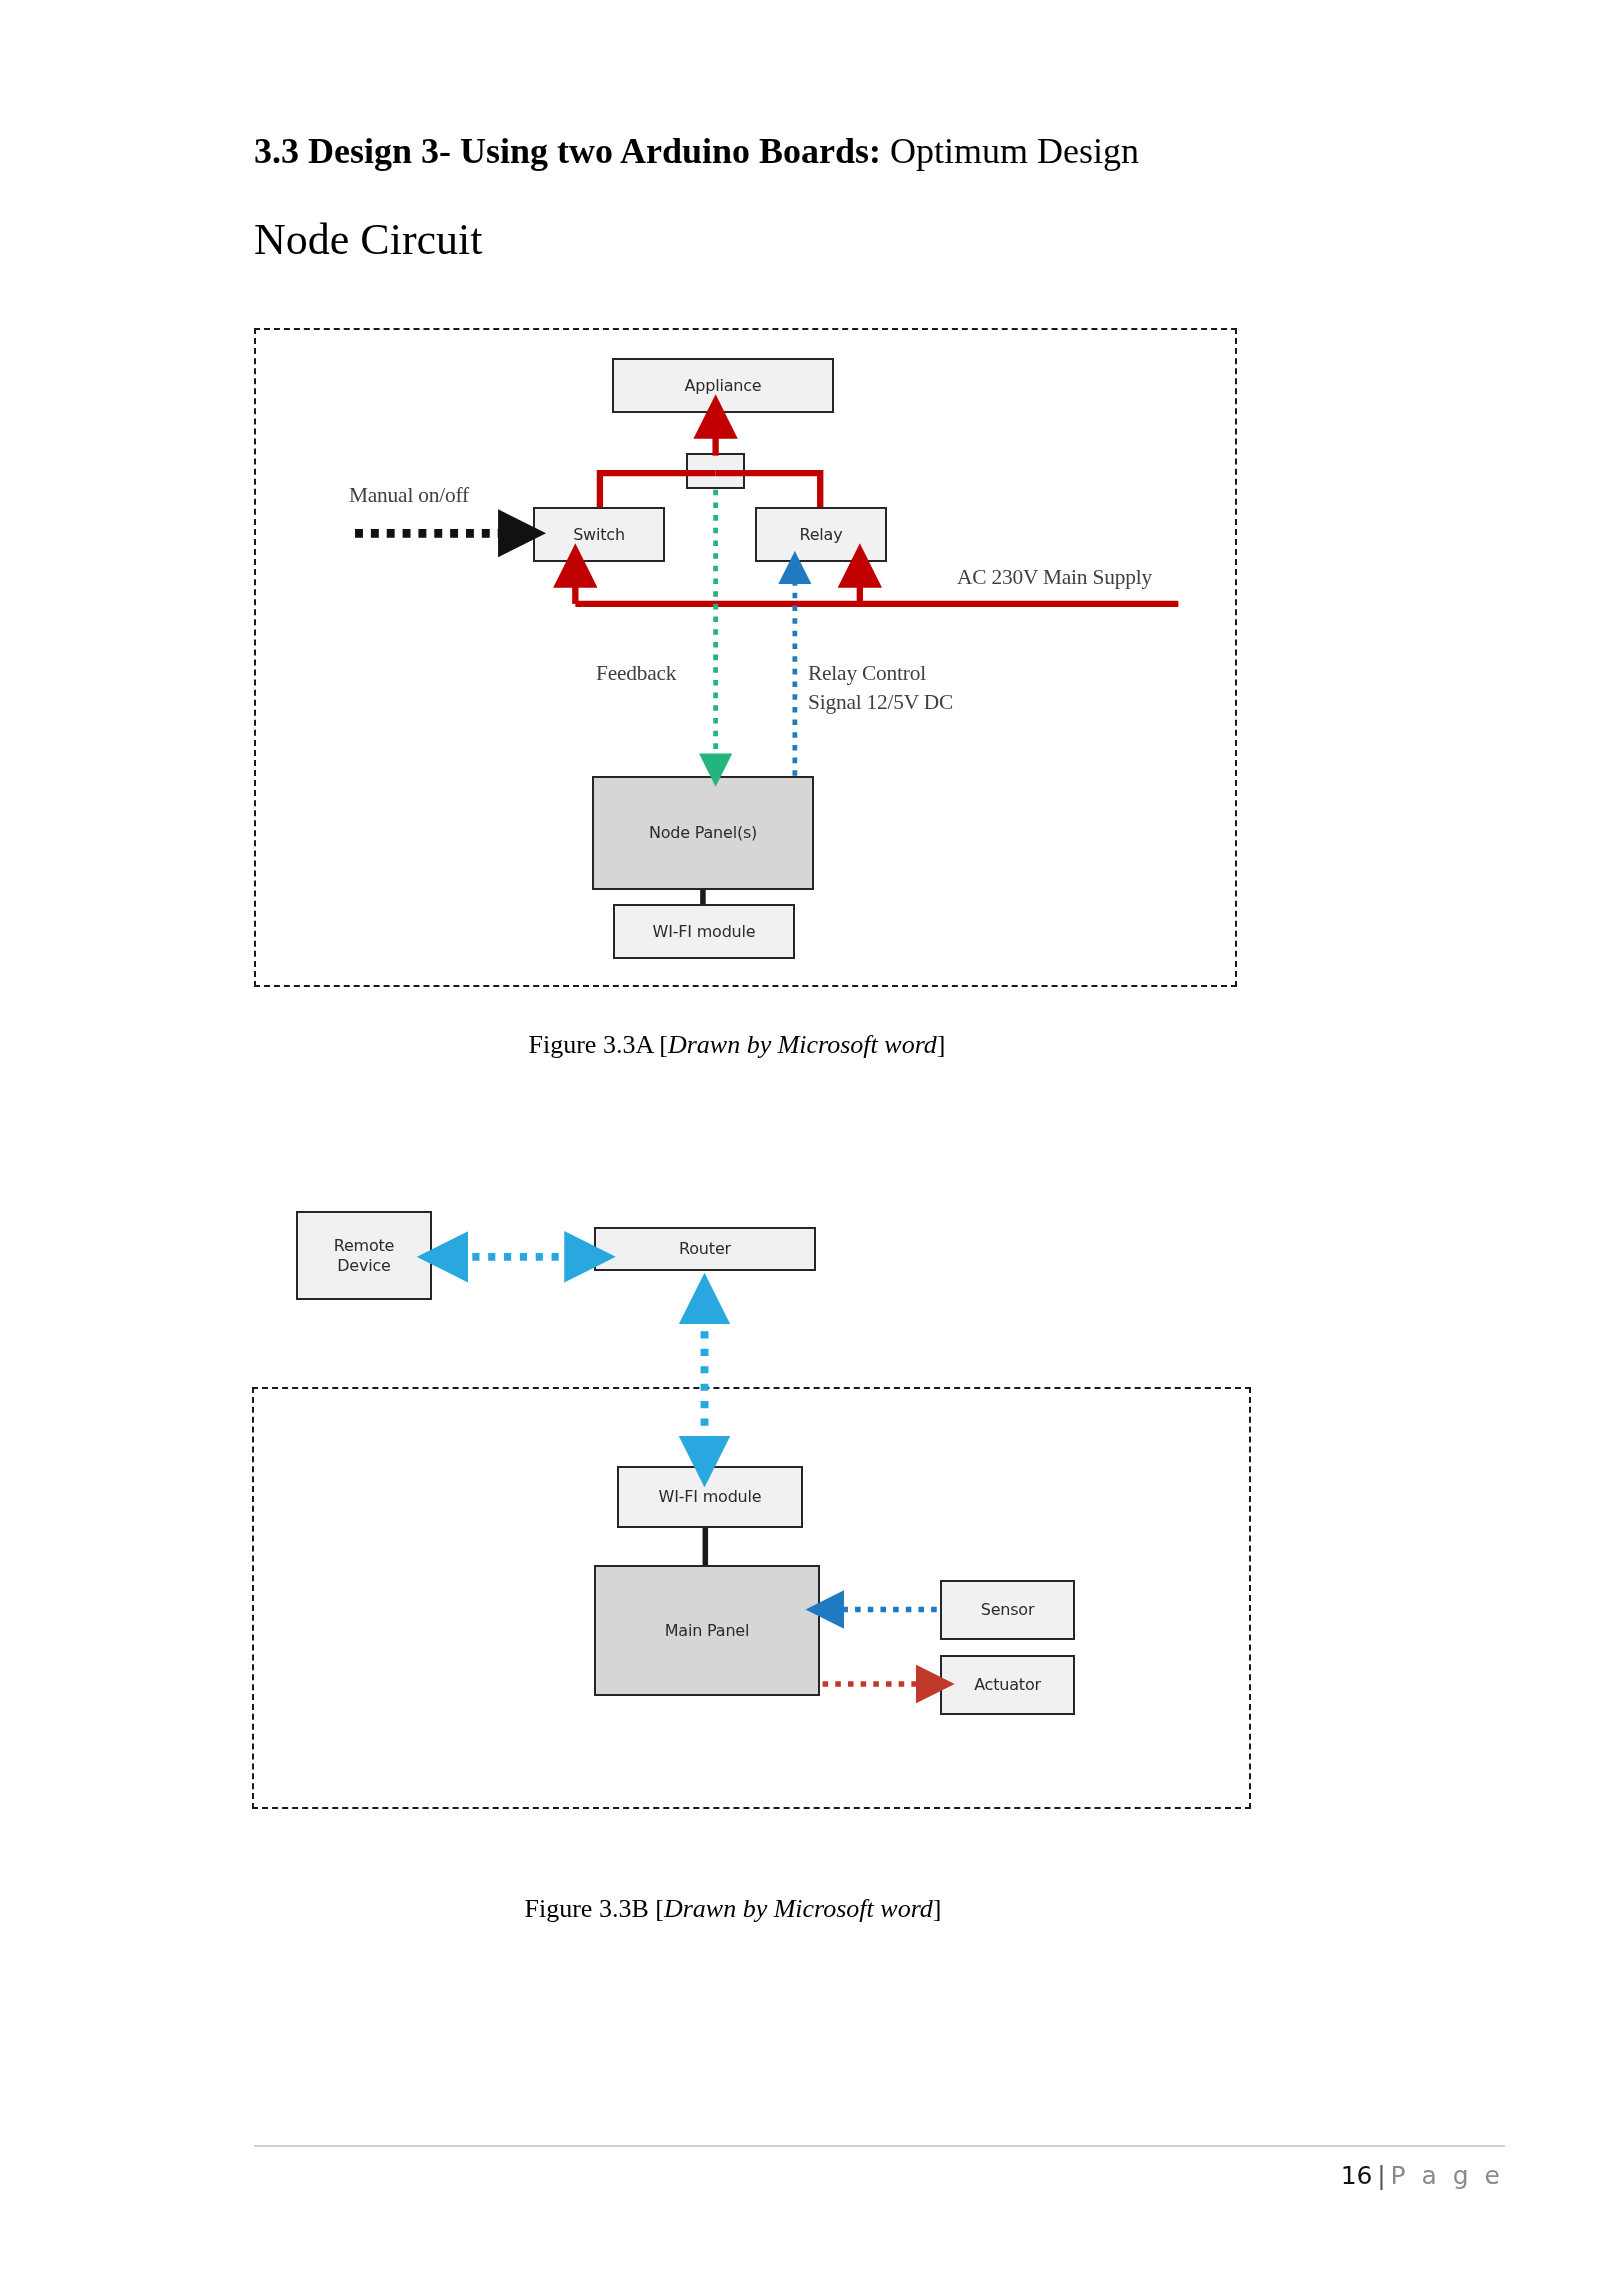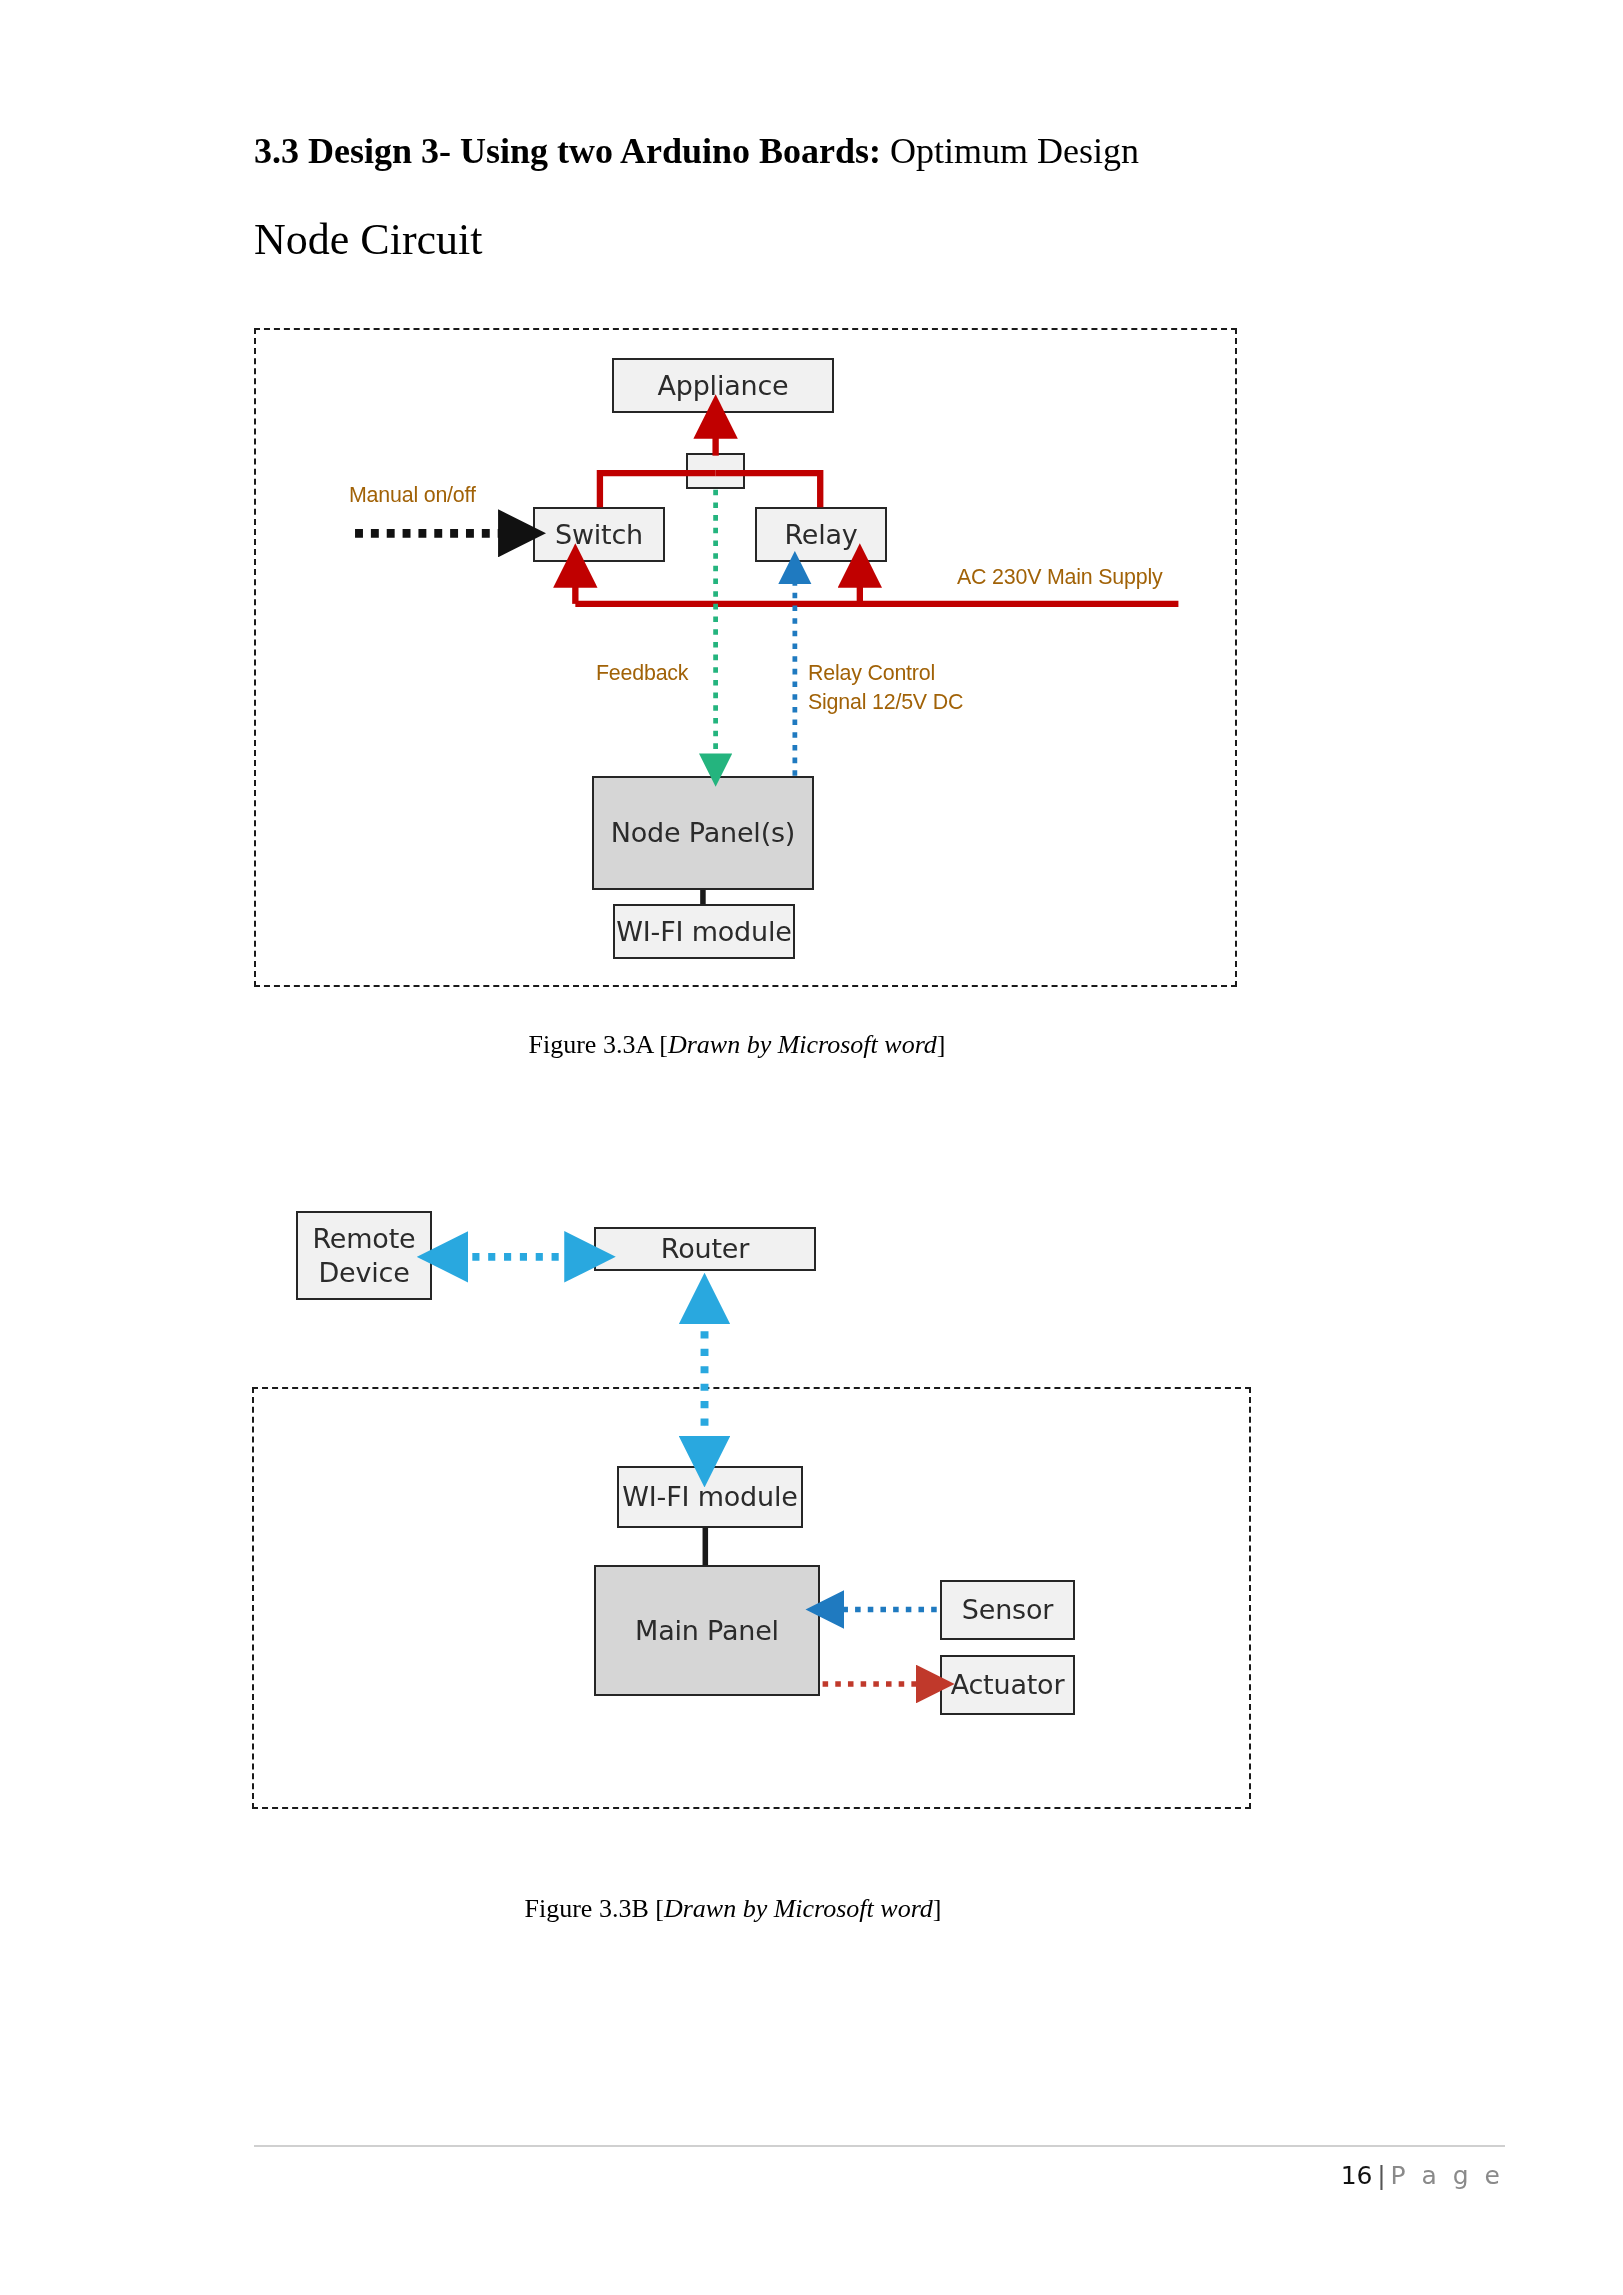--- a/index.html
+++ b/index.html
@@ -64,33 +64,33 @@
 
   .node-box {
     position: absolute;
     box-sizing: border-box;
     border: 2.4px solid #262626;
     background: #f1f1f1;
     display: flex;
     align-items: center;
     justify-content: center;
     font-family: "DejaVu Sans", sans-serif;
-    font-size: 27px;
+    font-size: 16px;
     color: #2b2b2b;
     letter-spacing: -0.2px;
     text-align: center;
     line-height: 1.25;
   }
   .node-box.gray-fill { background: #d6d6d6; }
 
   .diag-label {
     position: absolute;
-    font-family: Liberation Sans, sans-serif;
+    font-family: Liberation Serif, serif;
     font-size: 21.4px;
-    color: #a16207;
+    color: #404040;
     letter-spacing: -0.2px;
     white-space: nowrap;
     line-height: 1.35;
   }
 
   .svg-layer {
     position: absolute;
     left: 0;
     top: 0;
     pointer-events: none;

